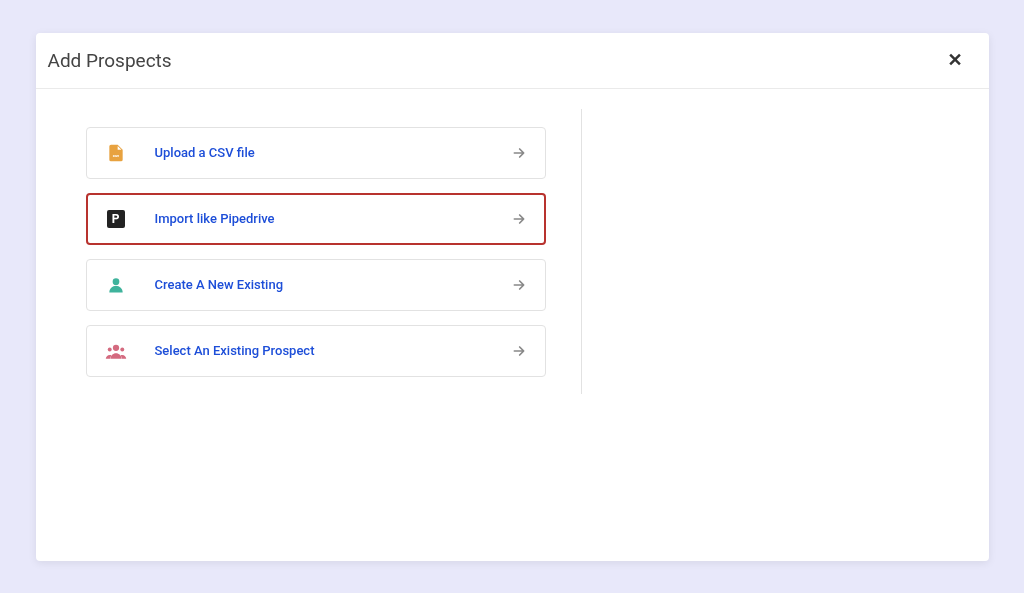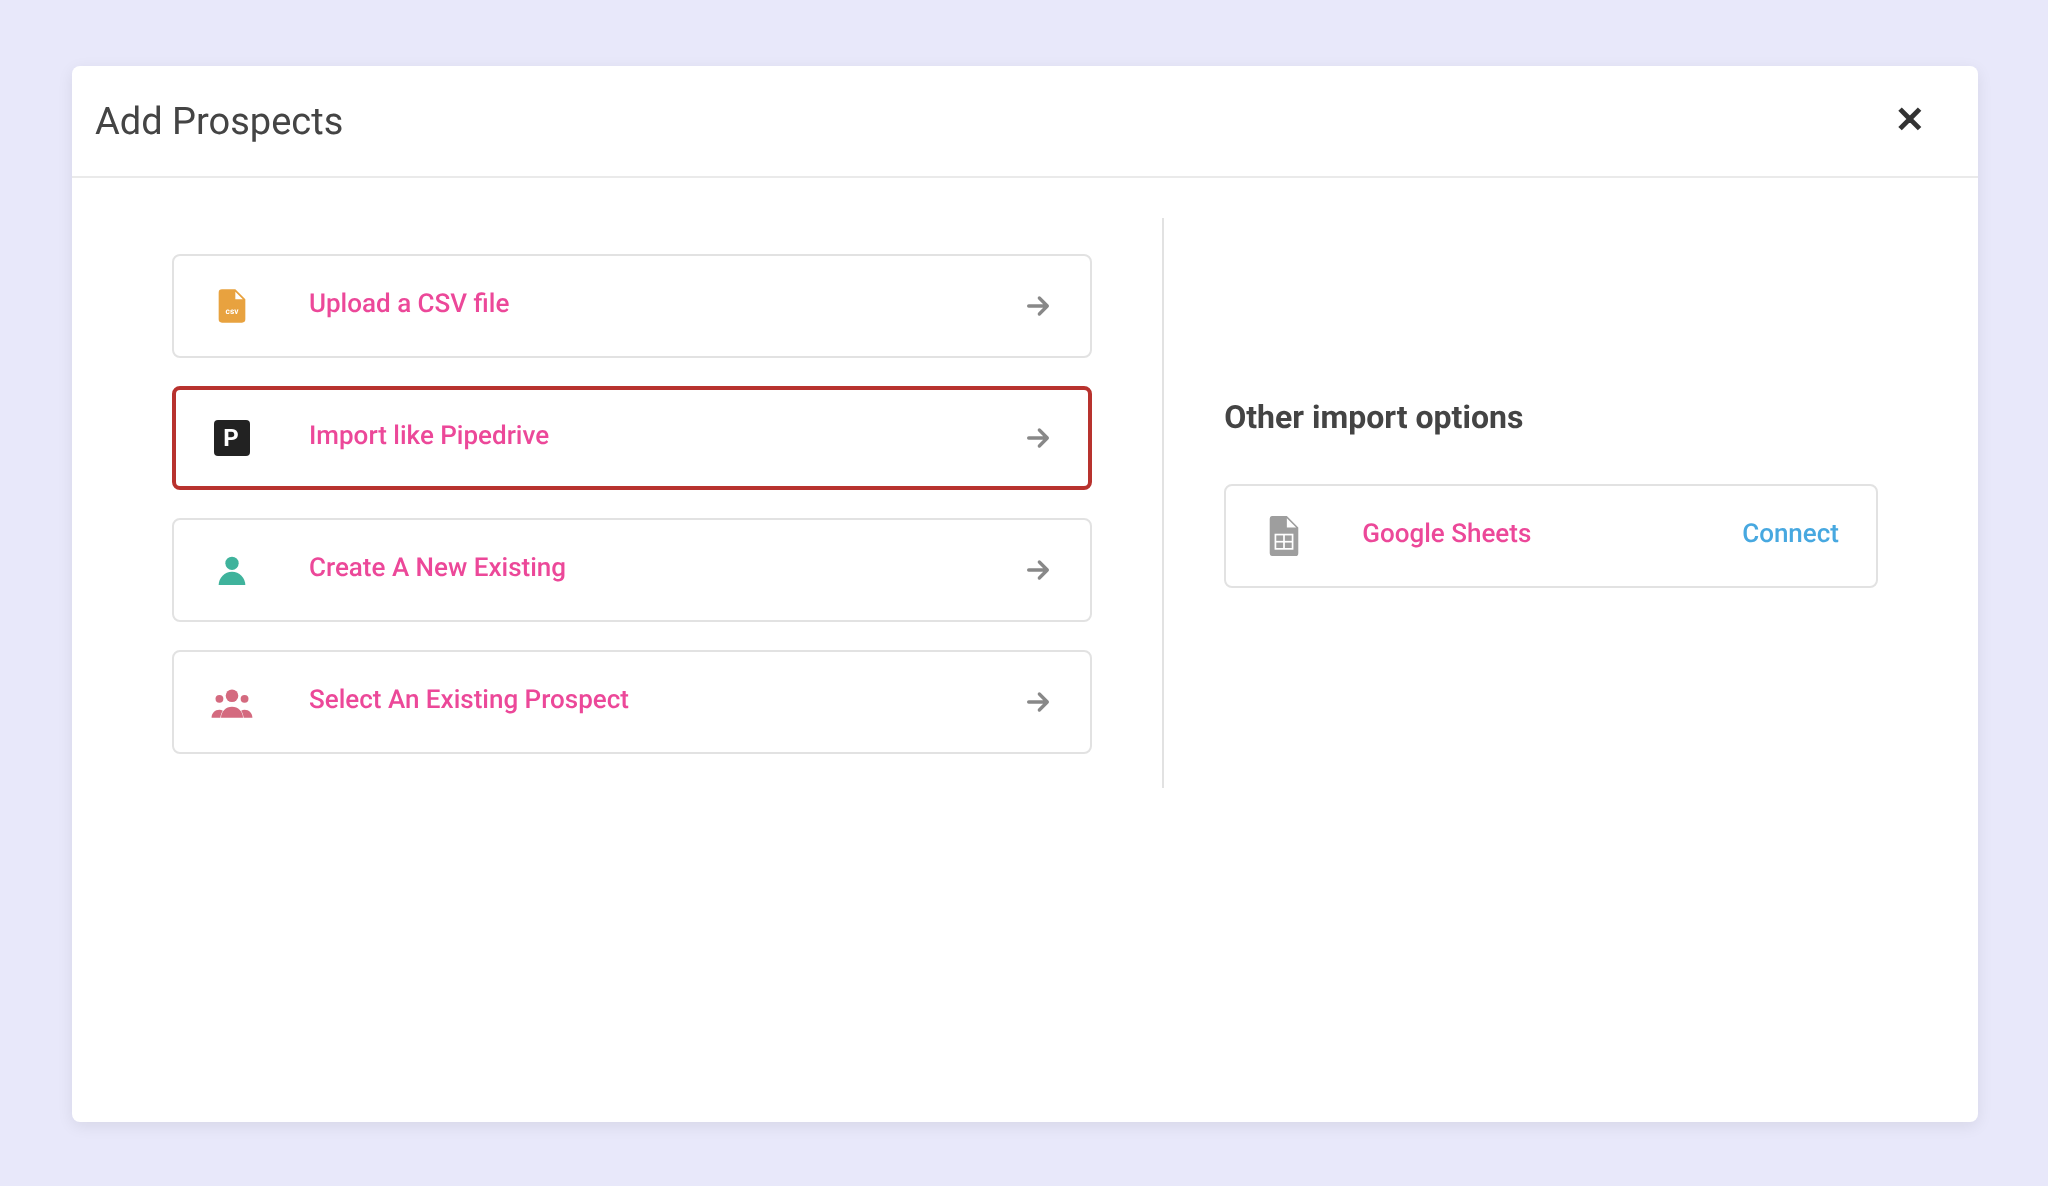--- a/index.html
+++ b/index.html
@@ -86,21 +86,21 @@
       height: 22px;
       margin-right: 28px;
       display: flex;
       align-items: center;
       justify-content: center;
       flex-shrink: 0;
     }
     .option-label {
       flex: 1;
       font-size: 13px;
-      color: #ec4899;
+      color: #1d4ed8;
       font-weight: 500;
     }
     .arrow-icon {
       color: #888;
       display: flex;
       align-items: center;
     }
     .option-card-right {
       display: flex;
       align-items: center;
@@ -203,30 +203,14 @@
         <span class="arrow-icon">
           <svg width="16" height="16" viewBox="0 0 24 24" fill="none" stroke="#888" stroke-width="2.5" stroke-linecap="round" stroke-linejoin="round">
               <path d="M5 12h14M13 6l6 6-6 6"></path>
             </svg>
         </span>
       </div>
     </div>
 
     <div class="divider"></div>
 
-    <div class="right-col">
-      <div class="heading">Other import options</div>
-
-      <div class="option-card-right">
-        <span class="option-icon gsheet-icon">
-          <svg viewBox="0 0 24 28" fill="#9e9e9e">
-              <path d="M14 0H4a2 2 0 0 0-2 2v24a2 2 0 0 0 2 2h16a2 2 0 0 0 2-2V8l-8-8zM14 1.5L20.5 8H14V1.5z"></path>
-              <rect x="6" y="13" width="12" height="10" fill="none" stroke="#fff" stroke-width="1.2"></rect>
-              <line x1="12" y1="13" x2="12" y2="23" stroke="#fff" stroke-width="1.2"></line>
-              <line x1="6" y1="18" x2="18" y2="18" stroke="#fff" stroke-width="1.2"></line>
-            </svg>
-        </span>
-        <span class="option-label">Google Sheets</span>
-        <a class="connect-link">Connect</a>
-      </div>
-    </div>
   </div>
 </div>
 
 </body></html>

